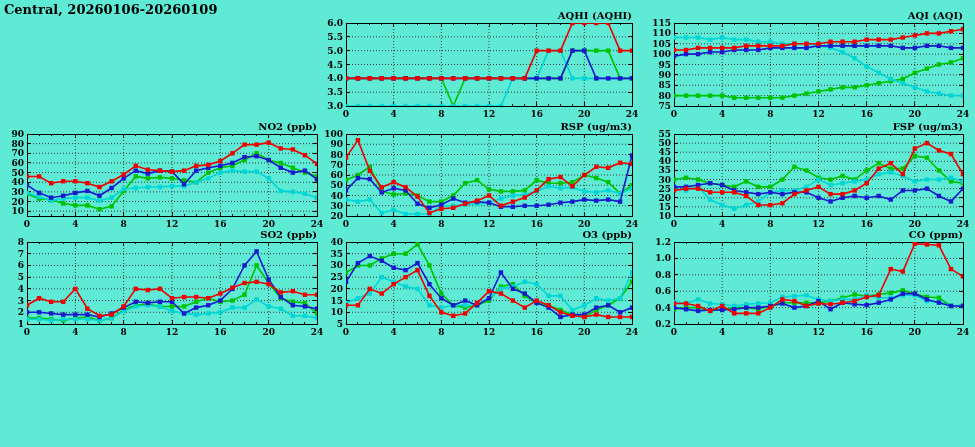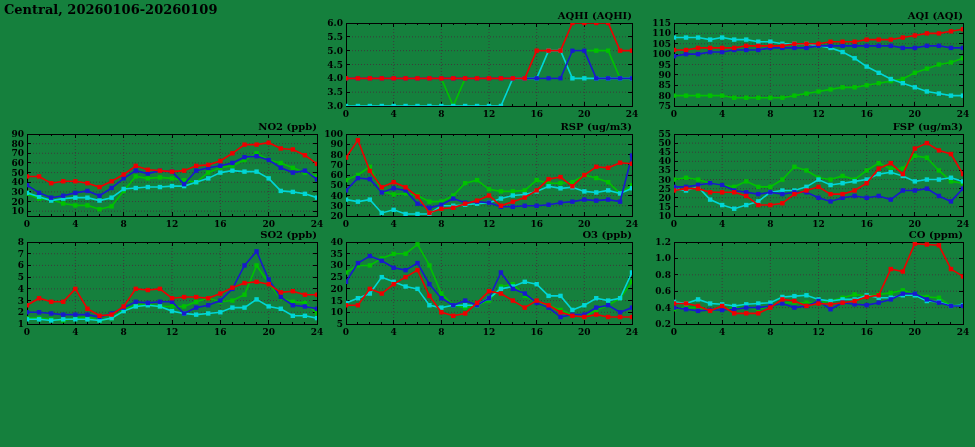--- a/index.html
+++ b/index.html
@@ -1,16 +1,16 @@
 <!DOCTYPE html>
 <html><head>
 <meta charset="utf-8">
 <style>
   html,body{margin:0;padding:0;background:#fff;}
-  .page{position:relative;width:975px;height:447px;background:#15803d;overflow:hidden;
+  .page{position:relative;width:975px;height:447px;background:#5eead4;overflow:hidden;
         font-family:"DejaVu Serif",serif;}
   .page-title{position:absolute;left:4px;top:2px;font-size:13px;font-weight:bold;color:#000;}
   svg{position:absolute;left:0;top:0;}
   .grid{stroke:#3c3c3c;stroke-width:1;stroke-dasharray:1,2;}
   .border{fill:none;stroke:#000;stroke-width:1;shape-rendering:crispEdges;}
   .tick{stroke:#000;stroke-width:1;shape-rendering:crispEdges;}
   .ticklabel{font:bold 9px "DejaVu Serif",serif;fill:#000;}
   .ctitle{font:bold 10px "DejaVu Serif",serif;fill:#000;}
 </style>
 </head>

